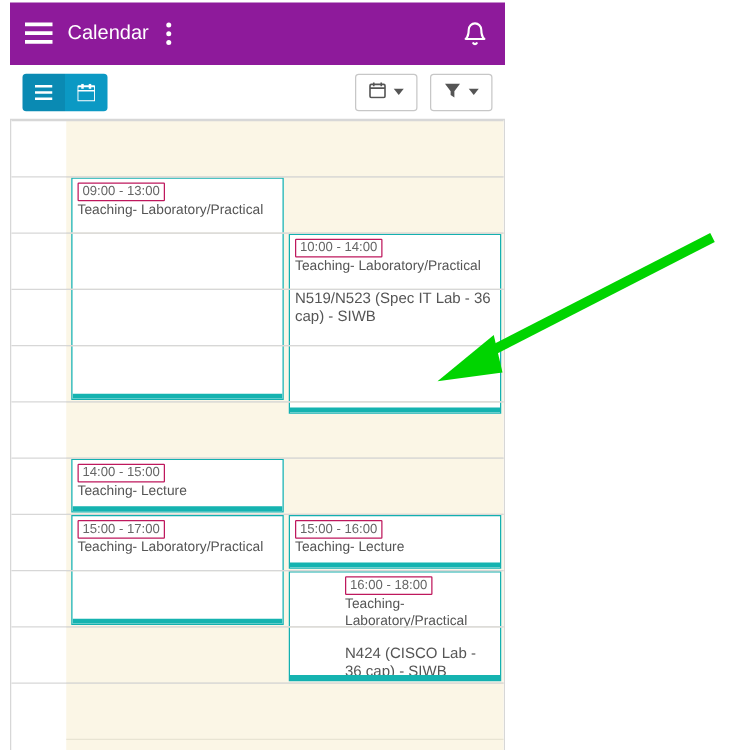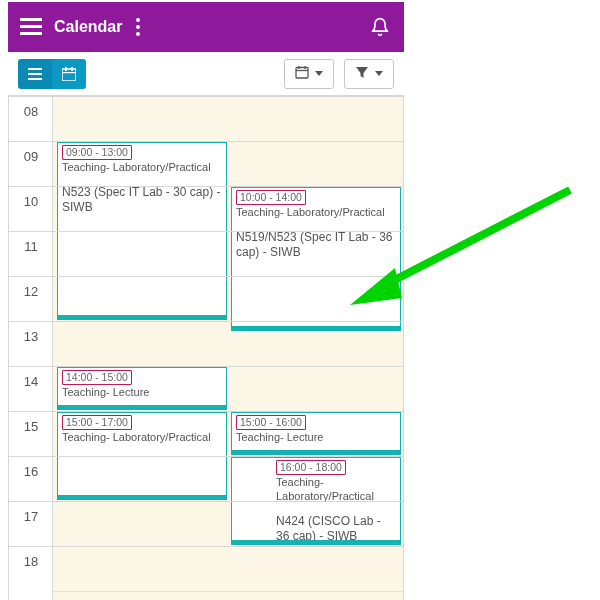--- a/index.html
+++ b/index.html
@@ -11,21 +11,21 @@
     position: absolute; left: 8px; top: 2px; width: 396px; height: 50px;
     background: #8e1a9b;
     display: flex; align-items: center; color: #fff;
   }
   .hamburger { display: inline-block; width: 22px; height: 18px; margin-left: 12px; margin-right: 12px;
     background:
       linear-gradient(#fff,#fff) left 0 top 0 /100% 3px no-repeat,
       linear-gradient(#fff,#fff) left 0 top 7px /100% 3px no-repeat,
       linear-gradient(#fff,#fff) left 0 top 14px /100% 3px no-repeat;
   }
-  .title { font-size: 16px; font-weight: 700; }
+  .title { font-size: 16px; font-weight: 400; }
   .kebab { display:inline-block; width:4px; margin-left:14px; }
   .kebab span{ display:block;width:4px;height:4px;border-radius:50%;background:#fff;margin:3px 0;}
   .bell { position:absolute; right:14px; top:14px; }
 
   
   .toolbar {
     position:absolute; left:8px; top:52px; width:396px; height:44px;
     border-bottom:1px solid #d7d7d7;
     display:flex; align-items:center; padding:0 10px; background:#fff;
   }
@@ -118,35 +118,22 @@
       <span>
         <svg width="14" height="14" viewBox="0 0 14 14" fill="#555">
             <polygon points="1,2 13,2 8.5,8 8.5,13 5.5,11 5.5,8"></polygon>
           </svg>
       </span>
       <span class="caret"></span>
     </button>
   </div>
 
   <div class="calbody">
-    <div class="gutter" id="gutter">
-        <div class="hourlabel" style="top: 8px;">08</div>
-        <div class="hourlabel" style="top: 53px;">09</div>
-        <div class="hourlabel" style="top: 98px;">10</div>
-        <div class="hourlabel" style="top: 143px;">11</div>
-        <div class="hourlabel" style="top: 188px;">12</div>
-        <div class="hourlabel" style="top: 233px;">13</div>
-        <div class="hourlabel" style="top: 278px;">14</div>
-        <div class="hourlabel" style="top: 323px;">15</div>
-        <div class="hourlabel" style="top: 368px;">16</div>
-        <div class="hourlabel" style="top: 413px;">17</div>
-        <div class="hourlabel" style="top: 458px;">18</div>
-      </div>
     <div class="daycol" id="daycol">
-        <div class="event" style="top: 46px; height: 178px; left: 4px; width: 170px;"><span class="when">09:00 - 13:00</span><div class="ttl">Teaching- Laboratory/Practical</div><div class="loc">N523 (Spec IT Lab - 30 cap) - SIWB</div><div class="tealbar"></div></div>
+        <div class="event" style="top: 46px; height: 178px; left: 4px; width: 170px;"><span class="when">09:00 - 13:00</span><div class="ttl">Teaching- Laboratory/Practical</div><div class="tealbar"></div></div>
         <div class="event" style="top: 91px; height: 144px; left: 178px; width: 170px;"><span class="when">10:00 - 14:00</span><div class="ttl">Teaching- Laboratory/Practical</div><div class="loc">N519/N523 (Spec IT Lab - 36 cap) - SIWB</div><div class="tealbar"></div></div>
         <div class="event" style="top: 271px; height: 43px; left: 4px; width: 170px;"><span class="when">14:00 - 15:00</span><div class="ttl">Teaching- Lecture</div><div class="tealbar"></div></div>
         <div class="event" style="top: 316px; height: 88px; left: 4px; width: 170px;"><span class="when">15:00 - 17:00</span><div class="ttl">Teaching- Laboratory/Practical</div><div class="tealbar"></div></div>
         <div class="event" style="top: 316px; height: 43px; left: 178px; width: 170px;"><span class="when">15:00 - 16:00</span><div class="ttl">Teaching- Lecture</div><div class="tealbar"></div></div>
         <div class="event" style="top: 361px; height: 88px; left: 178px; width: 170px; padding-left: 44px;"><span class="when">16:00 - 18:00</span><div class="ttl">Teaching- Laboratory/Practical</div><div class="loc">N424 (CISCO Lab - 36 cap) - SIWB</div><div class="tealbar"></div></div>
       </div>
   <div class="hline" style="top: 0px;"></div>
       <div class="hline2" style="top: 45px;"></div>
       <div class="hline" style="top: 45px;"></div>
       <div class="hline2" style="top: 90px;"></div>

